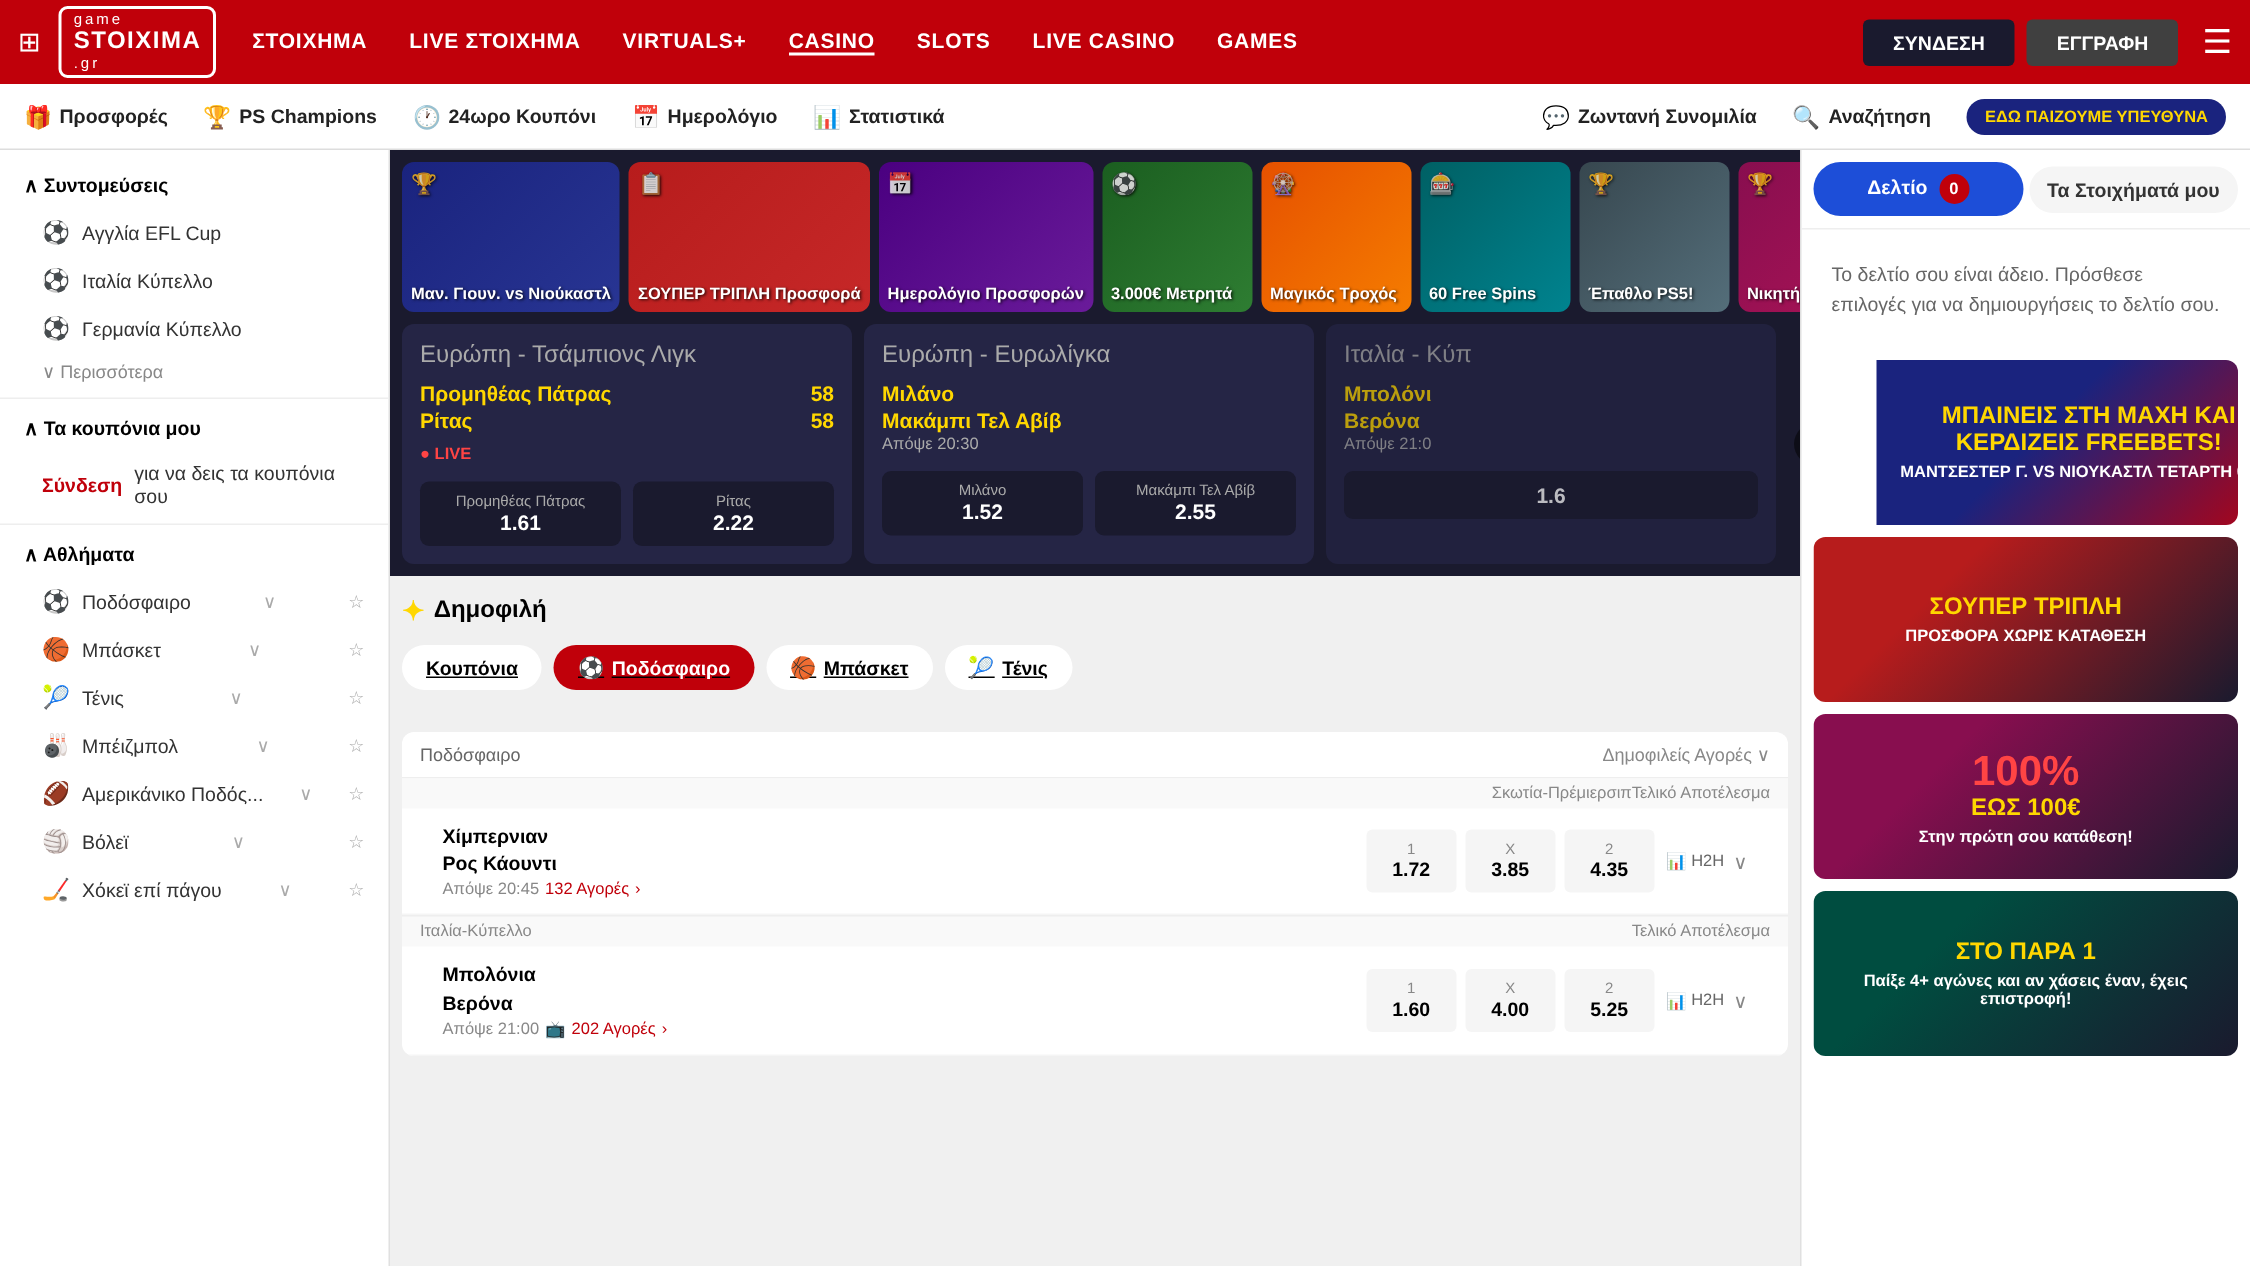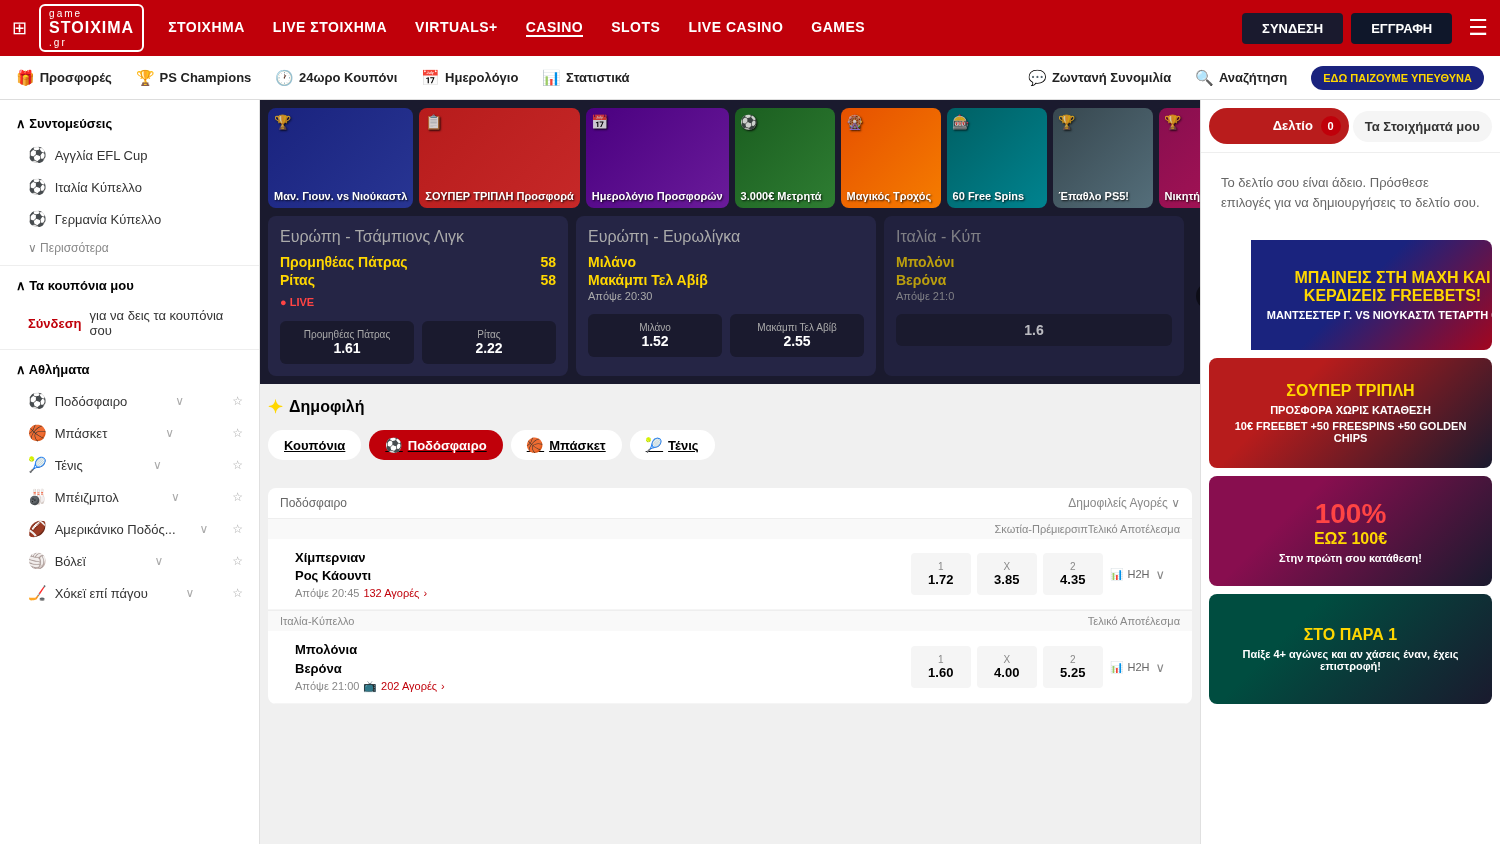--- a/index.html
+++ b/index.html
@@ -43,21 +43,21 @@
       background: #1a1a2e;
       color: white;
       border: none;
       padding: 8px 20px;
       border-radius: 4px;
       font-weight: 700;
       cursor: pointer;
       font-size: 13px;
     }
     .btn-register {
-      background: #0f172a;
+      background: #404040;
       color: white;
       border: none;
       padding: 8px 20px;
       border-radius: 4px;
       font-weight: 700;
       cursor: pointer;
       font-size: 13px;
     }
     .hamburger { color: white; font-size: 22px; cursor: pointer; margin-left: 8px; }
 
@@ -320,21 +320,21 @@
     }
     .betslip-btn {
       flex: 1;
       padding: 8px;
       border: none;
       border-radius: 20px;
       font-weight: 700;
       font-size: 13px;
       cursor: pointer;
     }
-    .betslip-btn.active { background: #b91c1c; color: white; text-align: right; }
+    .betslip-btn.active { background: #1d4ed8; color: white; }
     .betslip-btn.inactive { background: #f5f5f5; color: #333; }
     .betslip-count {
       background: #c0000a;
       color: white;
       border-radius: 50%;
       width: 20px;
       height: 20px;
       display: inline-flex;
       align-items: center;
       justify-content: center;
@@ -788,21 +788,20 @@
           <div class="promo-sub">ΜΑΝΤΣΕΣΤΕΡ Γ. VS ΝΙΟΥΚΑΣΤΛ ΤΕΤΑΡΤΗ 01/11</div>
         </div>
       </div>
     </div>
 
     <div class="promo-banner">
       <div class="promo-banner-inner promo2">
         <div>
           <div class="promo-title">ΣΟΥΠΕΡ ΤΡΙΠΛΗ</div>
           <div class="promo-sub">ΠΡΟΣΦΟΡΑ ΧΩΡΙΣ ΚΑΤΑΘΕΣΗ</div>
-          <div class="promo-sub">10€ FREEBET +50 FREESPINS +50 GOLDEN CHIPS</div>
         </div>
       </div>
     </div>
 
     <div class="promo-banner">
       <div class="promo-banner-inner promo3">
         <div>
           <div style="font-size:28px; font-weight:900; color:#ff4444;">100%</div>
           <div class="promo-title">ΕΩΣ 100€</div>
           <div class="promo-sub">Στην πρώτη σου κατάθεση!</div>

